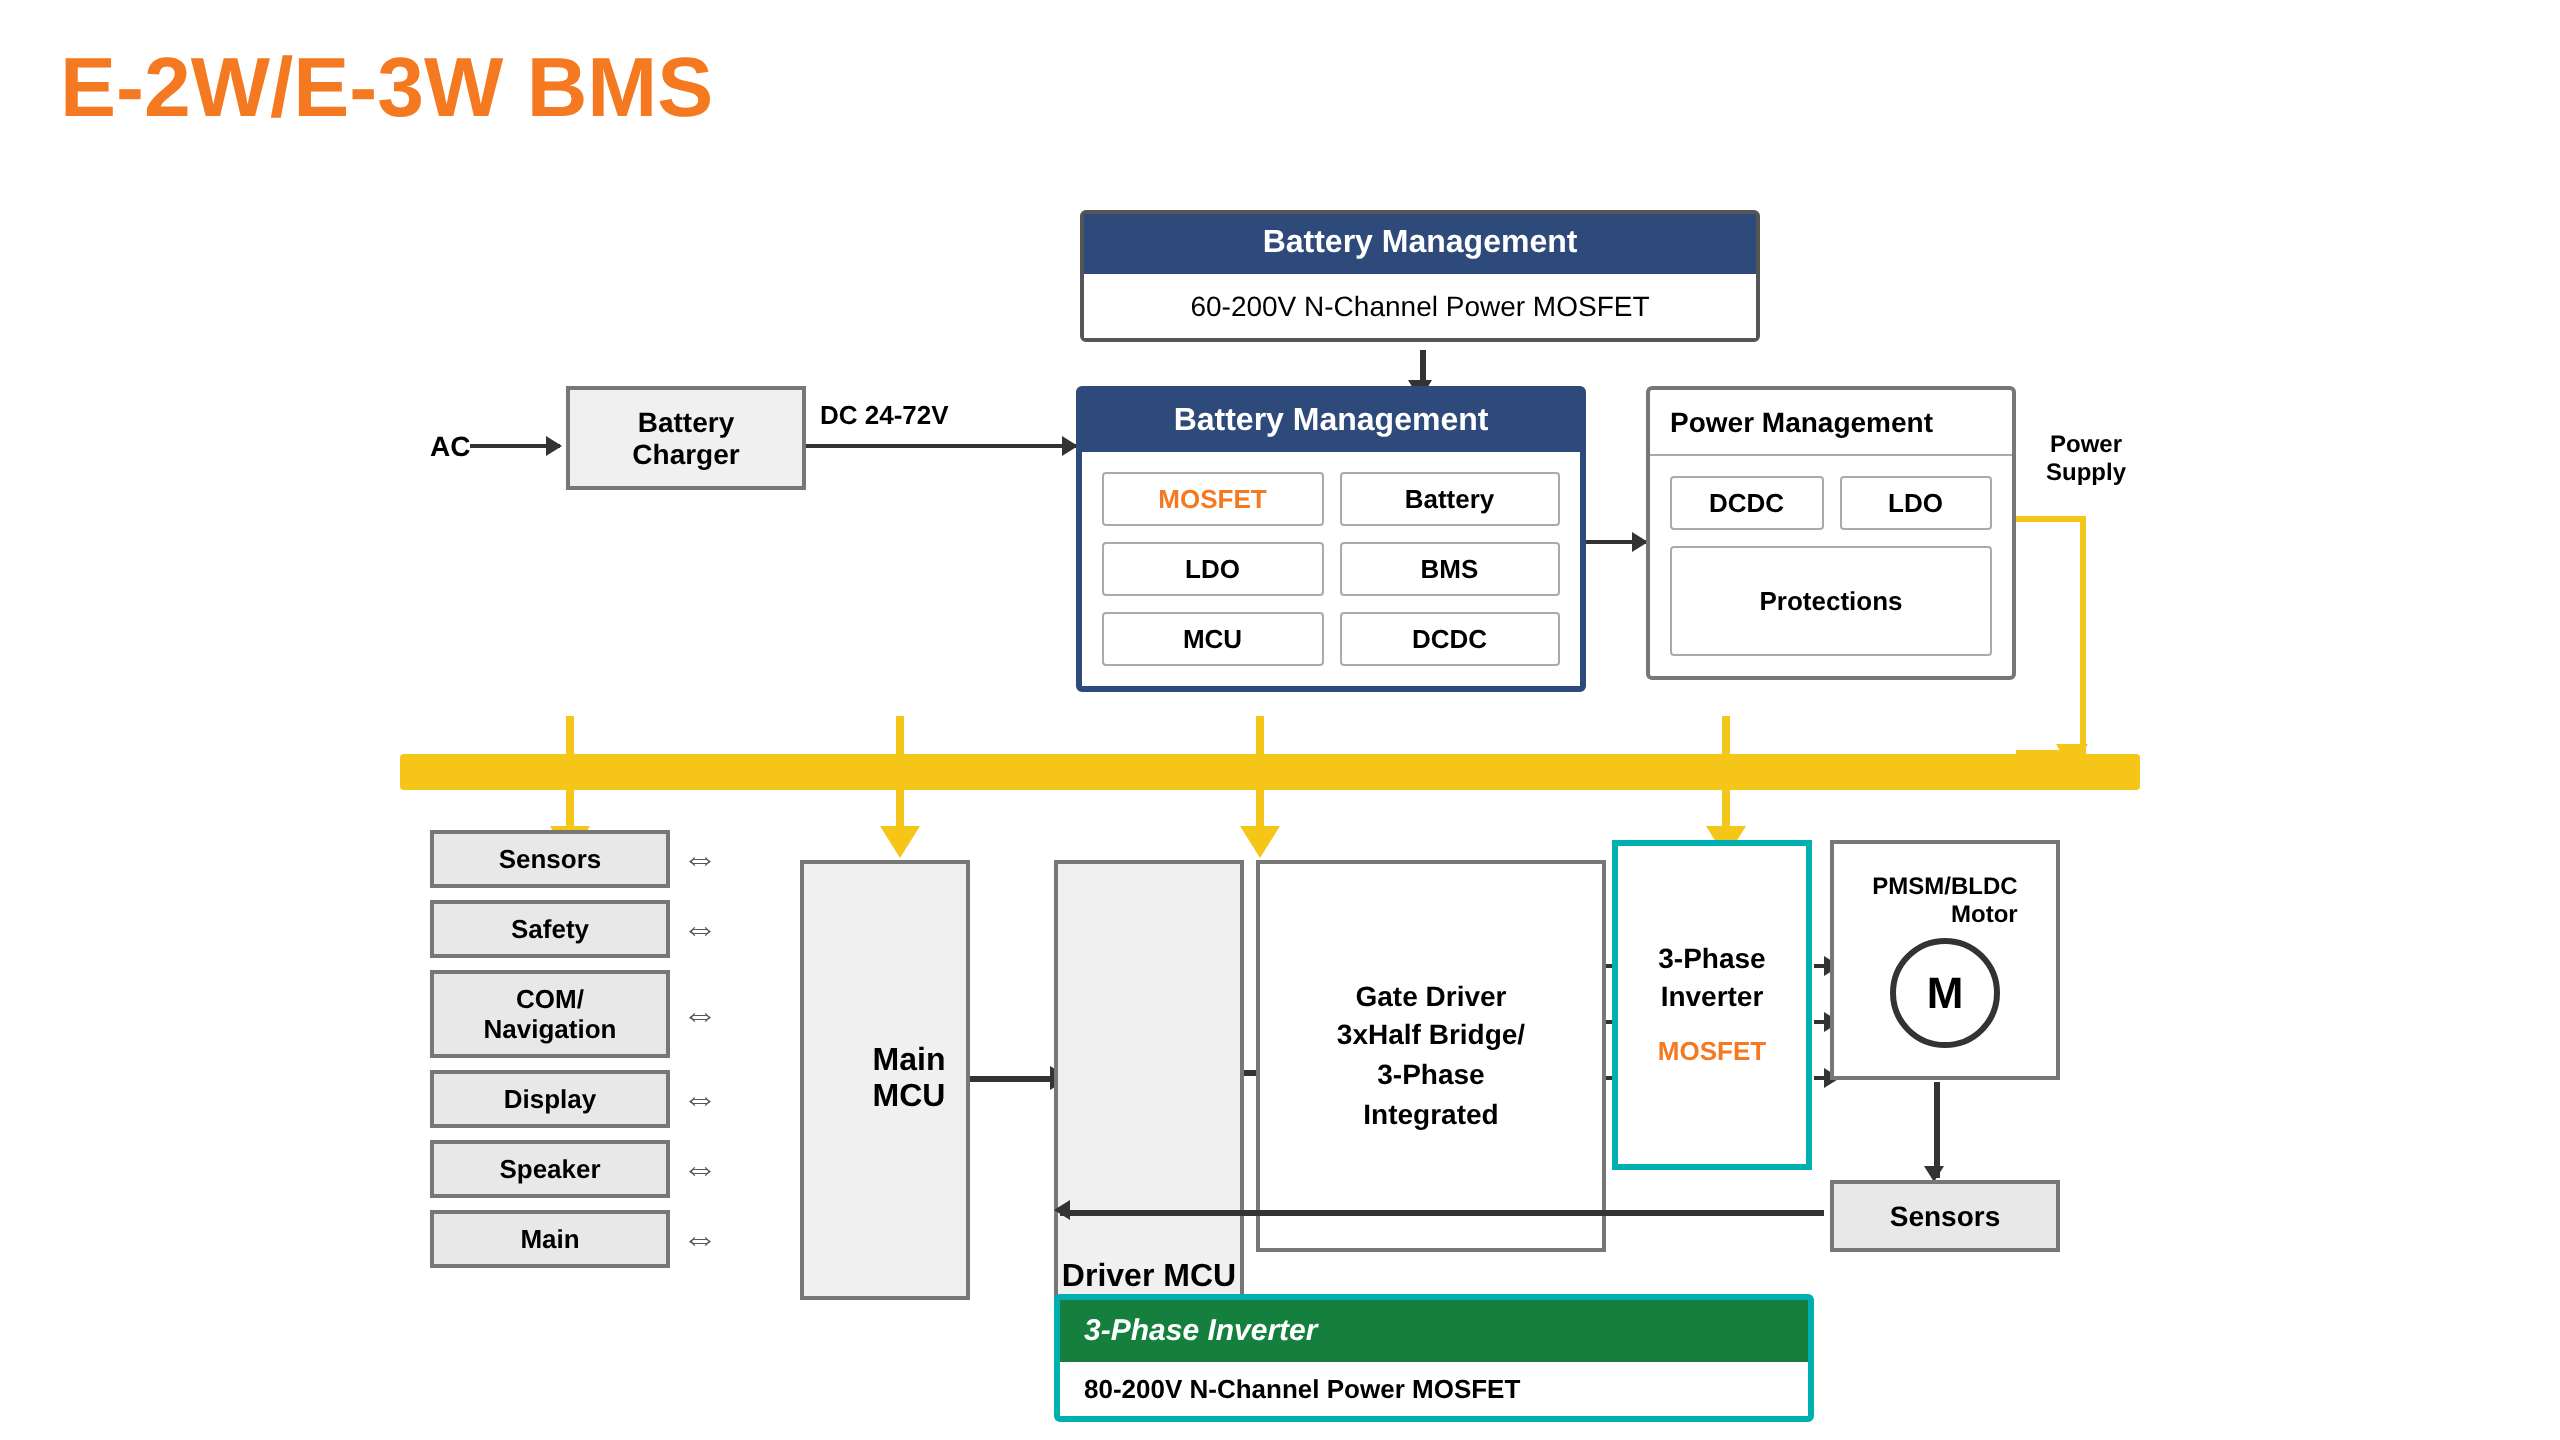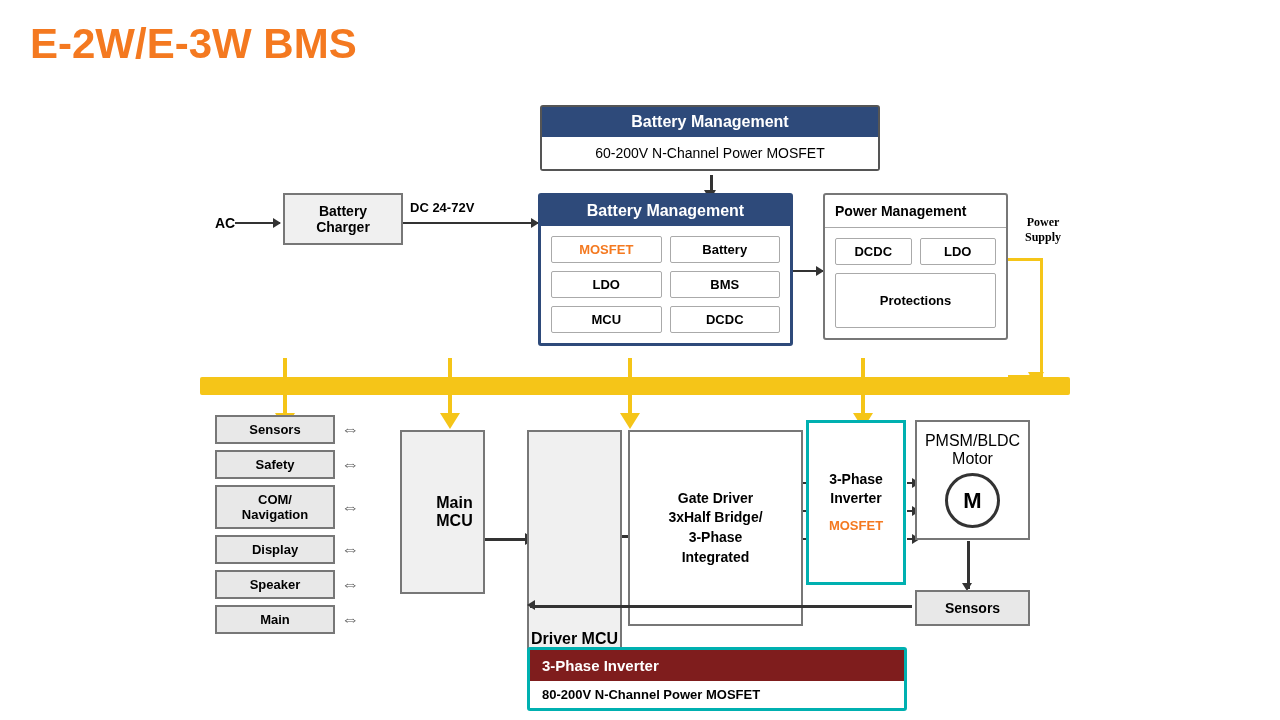--- a/index.html
+++ b/index.html
@@ -215,21 +215,20 @@
 
     
     .power-supply {
       position: absolute;
       left: 1013px;
       top: 215px;
       font-size: 12px;
       font-weight: bold;
       text-align: center;
       width: 60px;
-      font-family: Liberation Serif, serif;
     }
 
     
     .gold-bus {
       position: absolute;
       left: 200px;
       top: 377px;
       width: 870px;
       height: 18px;
       background: #f5c518;
@@ -266,21 +265,21 @@
       font-size: 18px;
       color: #555;
     }
 
     
     .main-mcu {
       position: absolute;
       left: 400px;
       top: 430px;
       width: 85px;
-      height: 164px;
+      height: 220px;
       border: 2px solid #777;
       background: #f0f0f0;
       display: flex;
       align-items: center;
       justify-content: center;
       font-weight: bold;
       font-size: 16px;
       text-align: center;
       padding-left: 24px;
     }
@@ -392,25 +391,26 @@
     .phase-bottom {
       position: absolute;
       left: 527px;
       top: 647px;
       width: 380px;
       border: 3px solid #00b0b0;
       border-radius: 3px;
       overflow: hidden;
     }
     .phase-bottom-header {
-      background: #7f1d1d;
+      background: #15803d;
       color: #fff;
       font-weight: bold;
       font-size: 15px;
       padding: 7px 12px;
+      font-style: italic;
     }
     .phase-bottom-body {
       background: #fff;
       padding: 6px 12px;
       font-size: 13px;
       font-weight: bold;
     }
 
     
     .arrow-m-s {
@@ -662,21 +662,21 @@
       <div style="width:5px;height:2px;background:#333;"></div>
       <div style="width:0;height:0;border-top:5px solid transparent;border-bottom:5px solid transparent;border-left:8px solid #333;"></div>
     </div>
     <div style="display:flex;align-items:center;">
       <div style="width:5px;height:2px;background:#333;"></div>
       <div style="width:0;height:0;border-top:5px solid transparent;border-bottom:5px solid transparent;border-left:8px solid #333;"></div>
     </div>
   </div>
 
   <div class="motor-box">
-    <div style="font-size:16px;font-weight:normal;text-align:center;">PMSM/BLDC<br>Motor</div>
+    <div style="font-size:12px;font-weight:bold;text-align:right;">PMSM/BLDC<br>Motor</div>
     <div class="motor-circle">M</div>
   </div>
 
   <div class="arrow-m-s"></div>
 
   <div class="sensors-br">Sensors</div>
 
   <div class="arrow-s-back"></div>
 
   <div class="phase-bottom">

